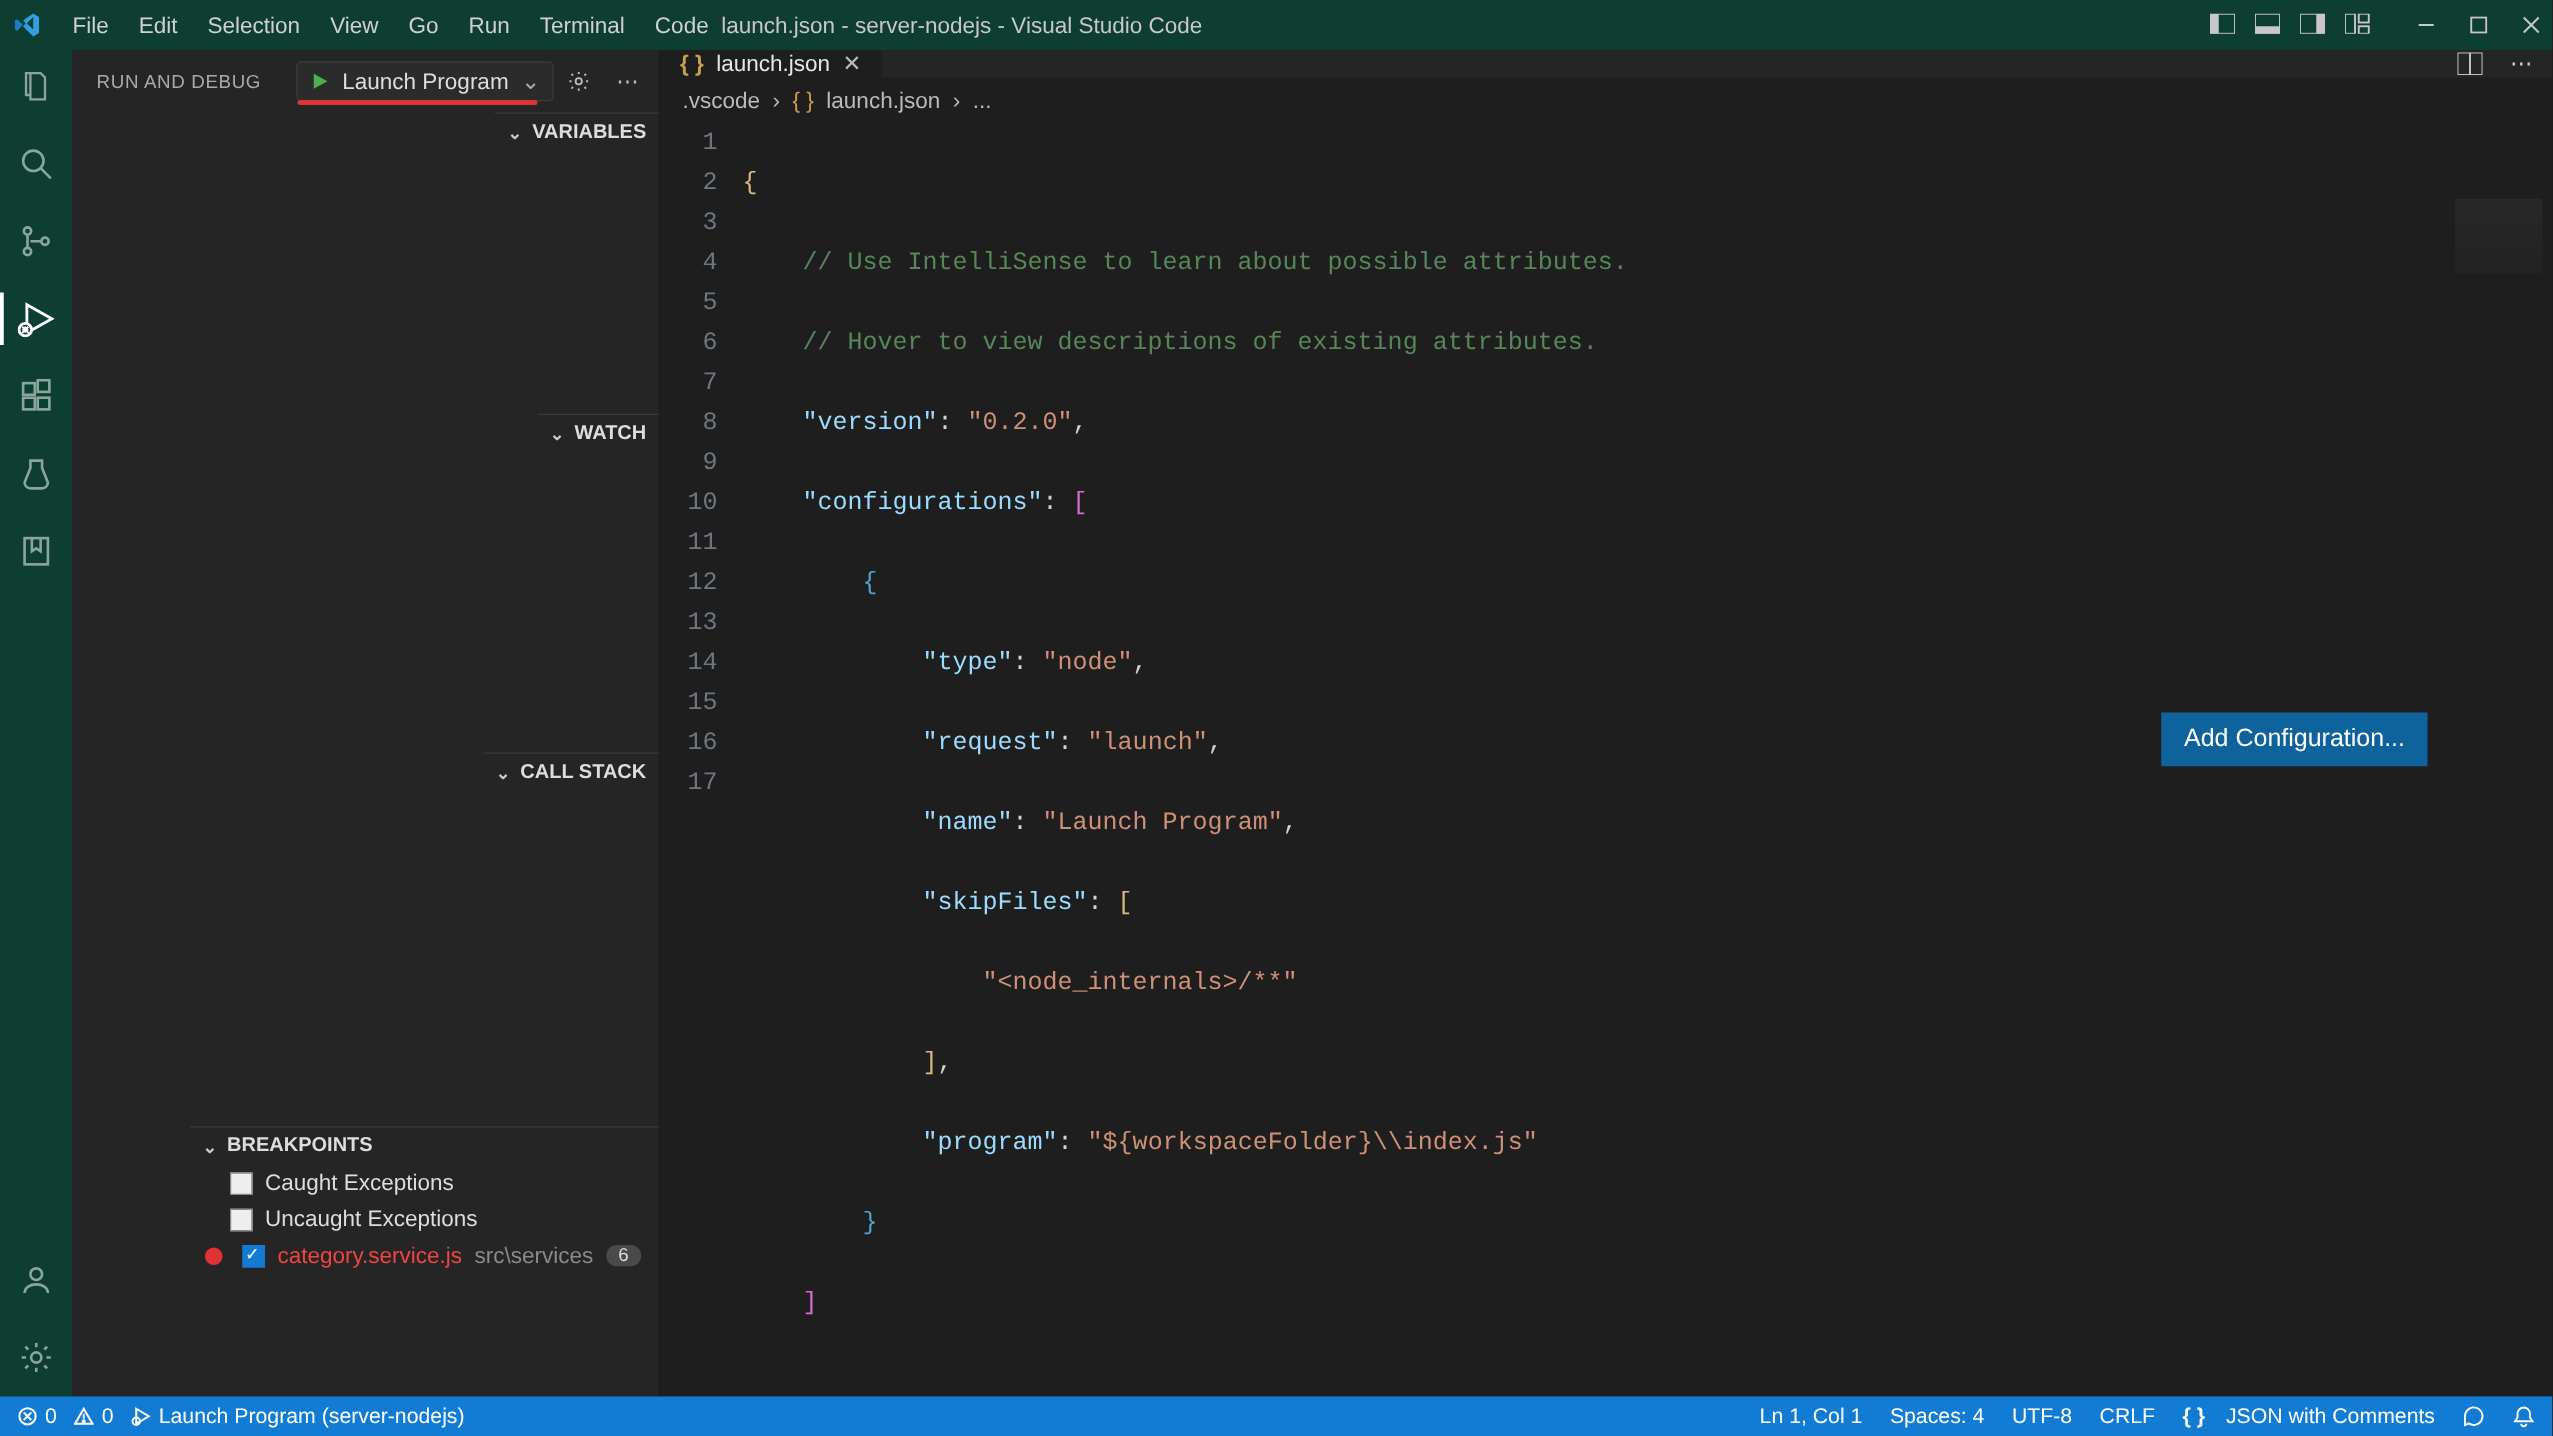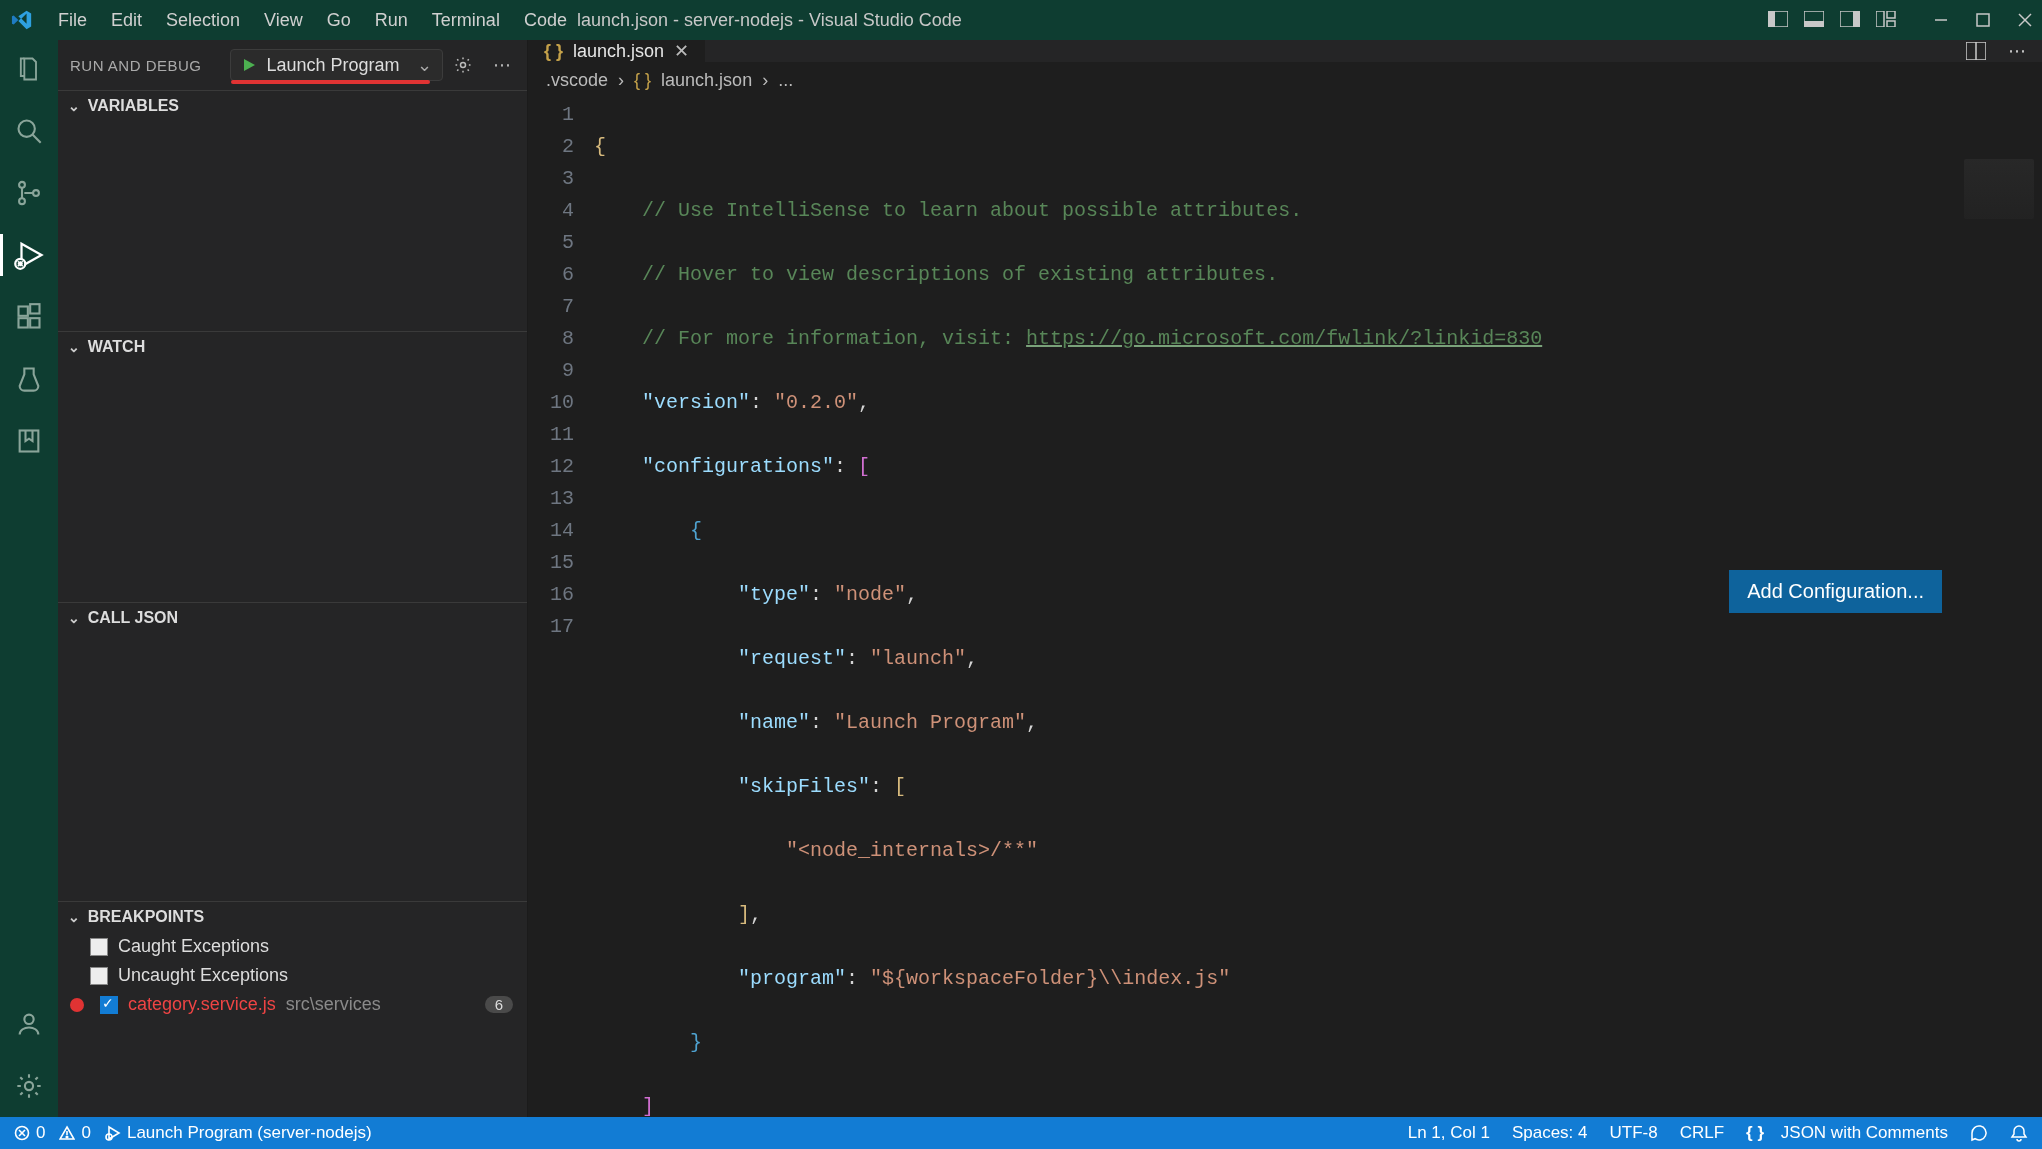--- a/index.html
+++ b/index.html
@@ -11,21 +11,21 @@
 .titlebar .center { flex: 1; text-align: left; color: #c8c8c8; }
 .titlebar .right { display: flex; align-items: center; gap: 18px; }
 .titlebar .icon { width: 18px; height: 18px; display:inline-block; }
 .titlebar .win-controls { display: flex; gap: 28px; margin-left: 22px; }
 .body { display: flex; height: calc(1149px - 40px - 32px); }
 .activitybar { width: 58px; background: #0e3d31; display: flex; flex-direction: column; align-items: center; padding-top: 14px; gap: 32px; }
 .activitybar .aicon { width: 30px; height: 30px; color: #8aa59a; display:flex; align-items:center; justify-content:center; }
 .activitybar .aicon.active { color: #ffffff; position: relative; }
 .activitybar .aicon.active::before { content:""; position:absolute; left:-14px; top:-6px; bottom:-6px; width:3px; background:#fff; }
 .activitybar .spacer { flex:1; }
-.sidebar { width: 470px; background: #252526; display:flex; flex-direction:column; border-right:1px solid #1b1b1b; }
+.sidebar { width: 470px; background: #252526; display:flex; flex-direction:column; border-right:1px solid #1b1b1b;align-items:flex-end; }
 .sidebar-header { height: 50px; display:flex; align-items:center; padding:0 12px; gap:10px; }
 .sidebar-header .title { color:#aaaaaa; font-size:15px; letter-spacing:.5px; flex:0 0 auto; margin-right:18px; }
 .launch-select { flex:1; display:flex; align-items:center; gap:10px; border:1px solid #3c3c3c; border-radius:4px; padding:4px 10px; background:#2b2b2b; position:relative; }
 .launch-select .play { color:#4caf50; }
 .launch-select .label { color:#ddd; font-size:18px; flex:1; }
 .launch-select .chev { color:#aaa; }
 .red-underline { position:absolute; left:0; right:12px; bottom:-4px; height:4px; background:#e03333; border-radius:4px; }
 .sidebar-header .gear, .sidebar-header .more { color:#bbb; width:26px; text-align:center; }
 .panel-section { border-top:1px solid #3a3a3a; }
 .panel-section .hdr { display:flex; align-items:center; gap:8px; padding:6px 10px; font-size:16px; color:#ddd; font-weight:600; }
@@ -231,21 +231,21 @@
     <div class="panel-section">
       <div class="hdr">
           <span class="chev">⌄</span>
           <span>WATCH</span>
         </div>
       <div class="body-area" style="--h:240px"></div>
     </div>
     <div class="panel-section">
       <div class="hdr">
           <span class="chev">⌄</span>
-          <span>CALL JSON</span>
+          <span>CALL STACK</span>
         </div>
       <div class="body-area" style="--h:268px"></div>
     </div>
     <div class="panel-section">
       <div class="hdr">
           <span class="chev">⌄</span>
           <span>BREAKPOINTS</span>
         </div>
       <div class="bp-item">
         <span class="cb"></span>
@@ -308,21 +308,20 @@
           <div>13</div>
           <div>14</div>
           <div>15</div>
           <div>16</div>
           <div>17</div>
       </div>
       <div class="code">
 <div><span class="tok-brace">{</span></div>
 <div><span class="tok-comment">    // Use IntelliSense to learn about possible attributes.</span></div>
 <div><span class="tok-comment">    // Hover to view descriptions of existing attributes.</span></div>
-<div><span class="tok-comment">    // For more information, visit: </span><span class="tok-link">https://go.microsoft.com/fwlink/?linkid=830</span></div>
 <div>    <span class="tok-key">"version"</span><span class="tok-punct">: </span><span class="tok-str">"0.2.0"</span><span class="tok-punct">,</span></div>
 <div>    <span class="tok-key">"configurations"</span><span class="tok-punct">: </span><span class="tok-bracket">[</span></div>
 <div>        <span class="tok-bracket2">{</span></div>
 <div>            <span class="tok-key">"type"</span><span class="tok-punct">: </span><span class="tok-str">"node"</span><span class="tok-punct">,</span></div>
 <div>            <span class="tok-key">"request"</span><span class="tok-punct">: </span><span class="tok-str">"launch"</span><span class="tok-punct">,</span></div>
 <div>            <span class="tok-key">"name"</span><span class="tok-punct">: </span><span class="tok-str">"Launch Program"</span><span class="tok-punct">,</span></div>
 <div>            <span class="tok-key">"skipFiles"</span><span class="tok-punct">: </span><span class="tok-brace">[</span></div>
 <div>                <span class="tok-str">"&lt;node_internals&gt;/**"</span></div>
 <div>            <span class="tok-brace">]</span><span class="tok-punct">,</span></div>
 <div>            <span class="tok-key">"program"</span><span class="tok-punct">: </span><span class="tok-str">"${workspaceFolder}\\index.js"</span></div>

